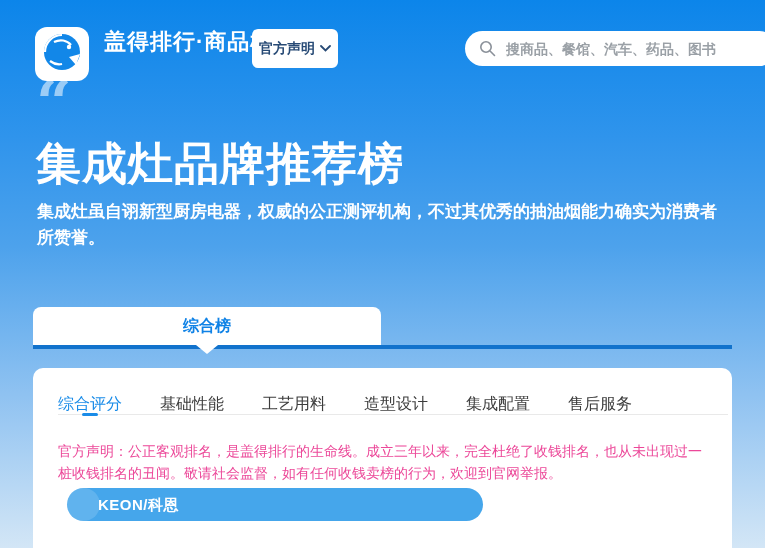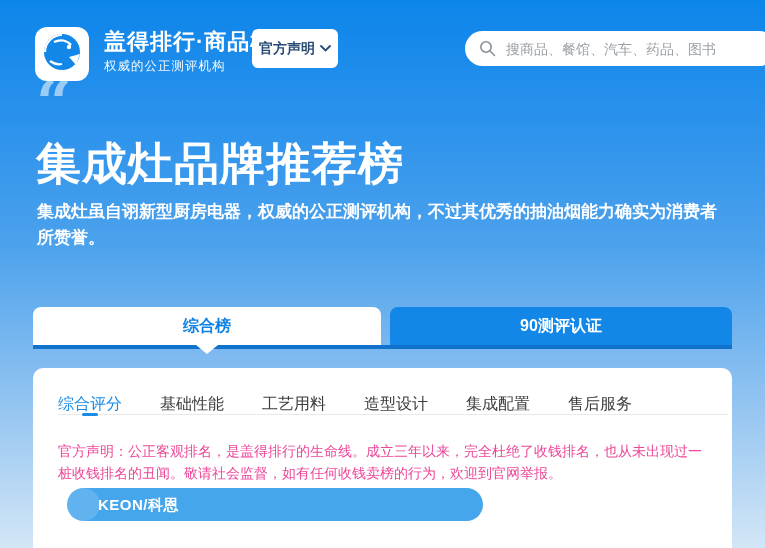--- a/index.html
+++ b/index.html
@@ -11,21 +11,21 @@
             display:flex;align-items:center;justify-content:center;}
   .brand{position:absolute;left:104px;top:29px;color:#fff;}
   .brand-title{font-size:22px;font-weight:bold;letter-spacing:1px;line-height:26px;}
   .brand-sub{font-size:12.5px;margin-top:3px;color:rgba(255,255,255,.95);letter-spacing:1px;}
   .cat-btn{position:absolute;left:252px;top:29px;width:86px;height:39px;background:#fff;border-radius:6px;
            display:flex;align-items:center;justify-content:center;gap:5px;cursor:pointer;}
   .cat-btn span{font-size:14px;color:#274a75;font-weight:bold;}
   .search-pill{position:absolute;left:465px;top:31px;width:312px;height:35px;background:#fff;border-radius:18px;
                display:flex;align-items:center;padding-left:14px;box-sizing:border-box;}
   .search-pill input{border:none;outline:none;background:transparent;font-size:14px;color:#333;width:250px;margin-left:8px;
-                     font-family:"Liberation Sans","DejaVu Sans",sans-serif;}
+                     font-family:"Liberation Sans","DejaVu Sans",sans-serif;font-weight:bold;}
   .search-pill input::placeholder{color:#9aa0a6;}
   
   .quote{position:absolute;left:36px;top:72px;font-family:"DejaVu Serif",serif;font-weight:bold;
          font-size:62px;line-height:62px;color:rgba(255,255,255,.55);height:48px;overflow:hidden;}
   .hero-title{position:absolute;left:36px;top:134px;font-size:45px;font-weight:bold;color:#fff;letter-spacing:1px;}
   .hero-desc{position:absolute;left:37px;top:199px;width:692px;font-size:17px;font-weight:bold;color:#fff;line-height:26px;}
   
   .tab-white{position:absolute;left:33px;top:307px;width:348px;height:38px;background:#fff;border-radius:8px 8px 0 0;
              text-align:center;line-height:38px;font-size:16px;font-weight:bold;color:#0f82e6;cursor:pointer;}
   .tab-blue{position:absolute;left:390px;top:307px;width:342px;height:38px;background:#1287e8;border-radius:8px 8px 0 0;
@@ -58,21 +58,20 @@
         <path d="M10 31 c4 3 8 4 12 3" stroke="#ffffff" stroke-width="2.2" fill="none"></path>
         <path d="M14 12 c6 -3 13 -2 17 3" stroke="#ffffff" stroke-width="2.2" fill="none"></path>
         <circle cx="29" cy="17" r="2.2" fill="#ffffff"></circle>
         <path d="M40 24 L29 27 L36 35 Z" fill="#ffffff"></path>
       </svg>
     </span>
   </div>
 
   <div class="brand">
     <div class="brand-title">盖得排行·商品榜</div>
-    <div class="brand-sub">权威的公正测评机构</div>
   </div>
 
   <div class="cat-btn">
     <span>官方声明</span>
     <svg width="11" height="7" viewBox="0 0 11 7">
       <polyline points="1,1 5.5,5.5 10,1" fill="none" stroke="#274a75" stroke-width="1.8" stroke-linecap="round"></polyline>
     </svg>
   </div>
 
   <div class="search-pill">
@@ -81,21 +80,20 @@
       <line x1="11.3" y1="11.3" x2="15.5" y2="15.5" stroke="#8a9099" stroke-width="1.6" stroke-linecap="round"></line>
     </svg>
     <input type="text" placeholder="搜商品、餐馆、汽车、药品、图书" style="">
   </div>
 
   <div class="quote">“</div>
   <div class="hero-title">集成灶品牌推荐榜</div>
   <div class="hero-desc">集成灶虽自诩新型厨房电器，权威的公正测评机构，不过其优秀的抽油烟能力确实为消费者所赞誉。</div>
 
   <div class="tab-white">综合榜</div>
-  <div class="tab-blue">90测评认证</div>
   <div class="tab-bar"></div>
   <div class="tab-notch"></div>
 
   <div class="card">
     <div class="subtabs">
       <div class="subtab active">综合评分</div>
       <div class="subtab">基础性能</div>
       <div class="subtab">工艺用料</div>
       <div class="subtab">造型设计</div>
       <div class="subtab">集成配置</div>

